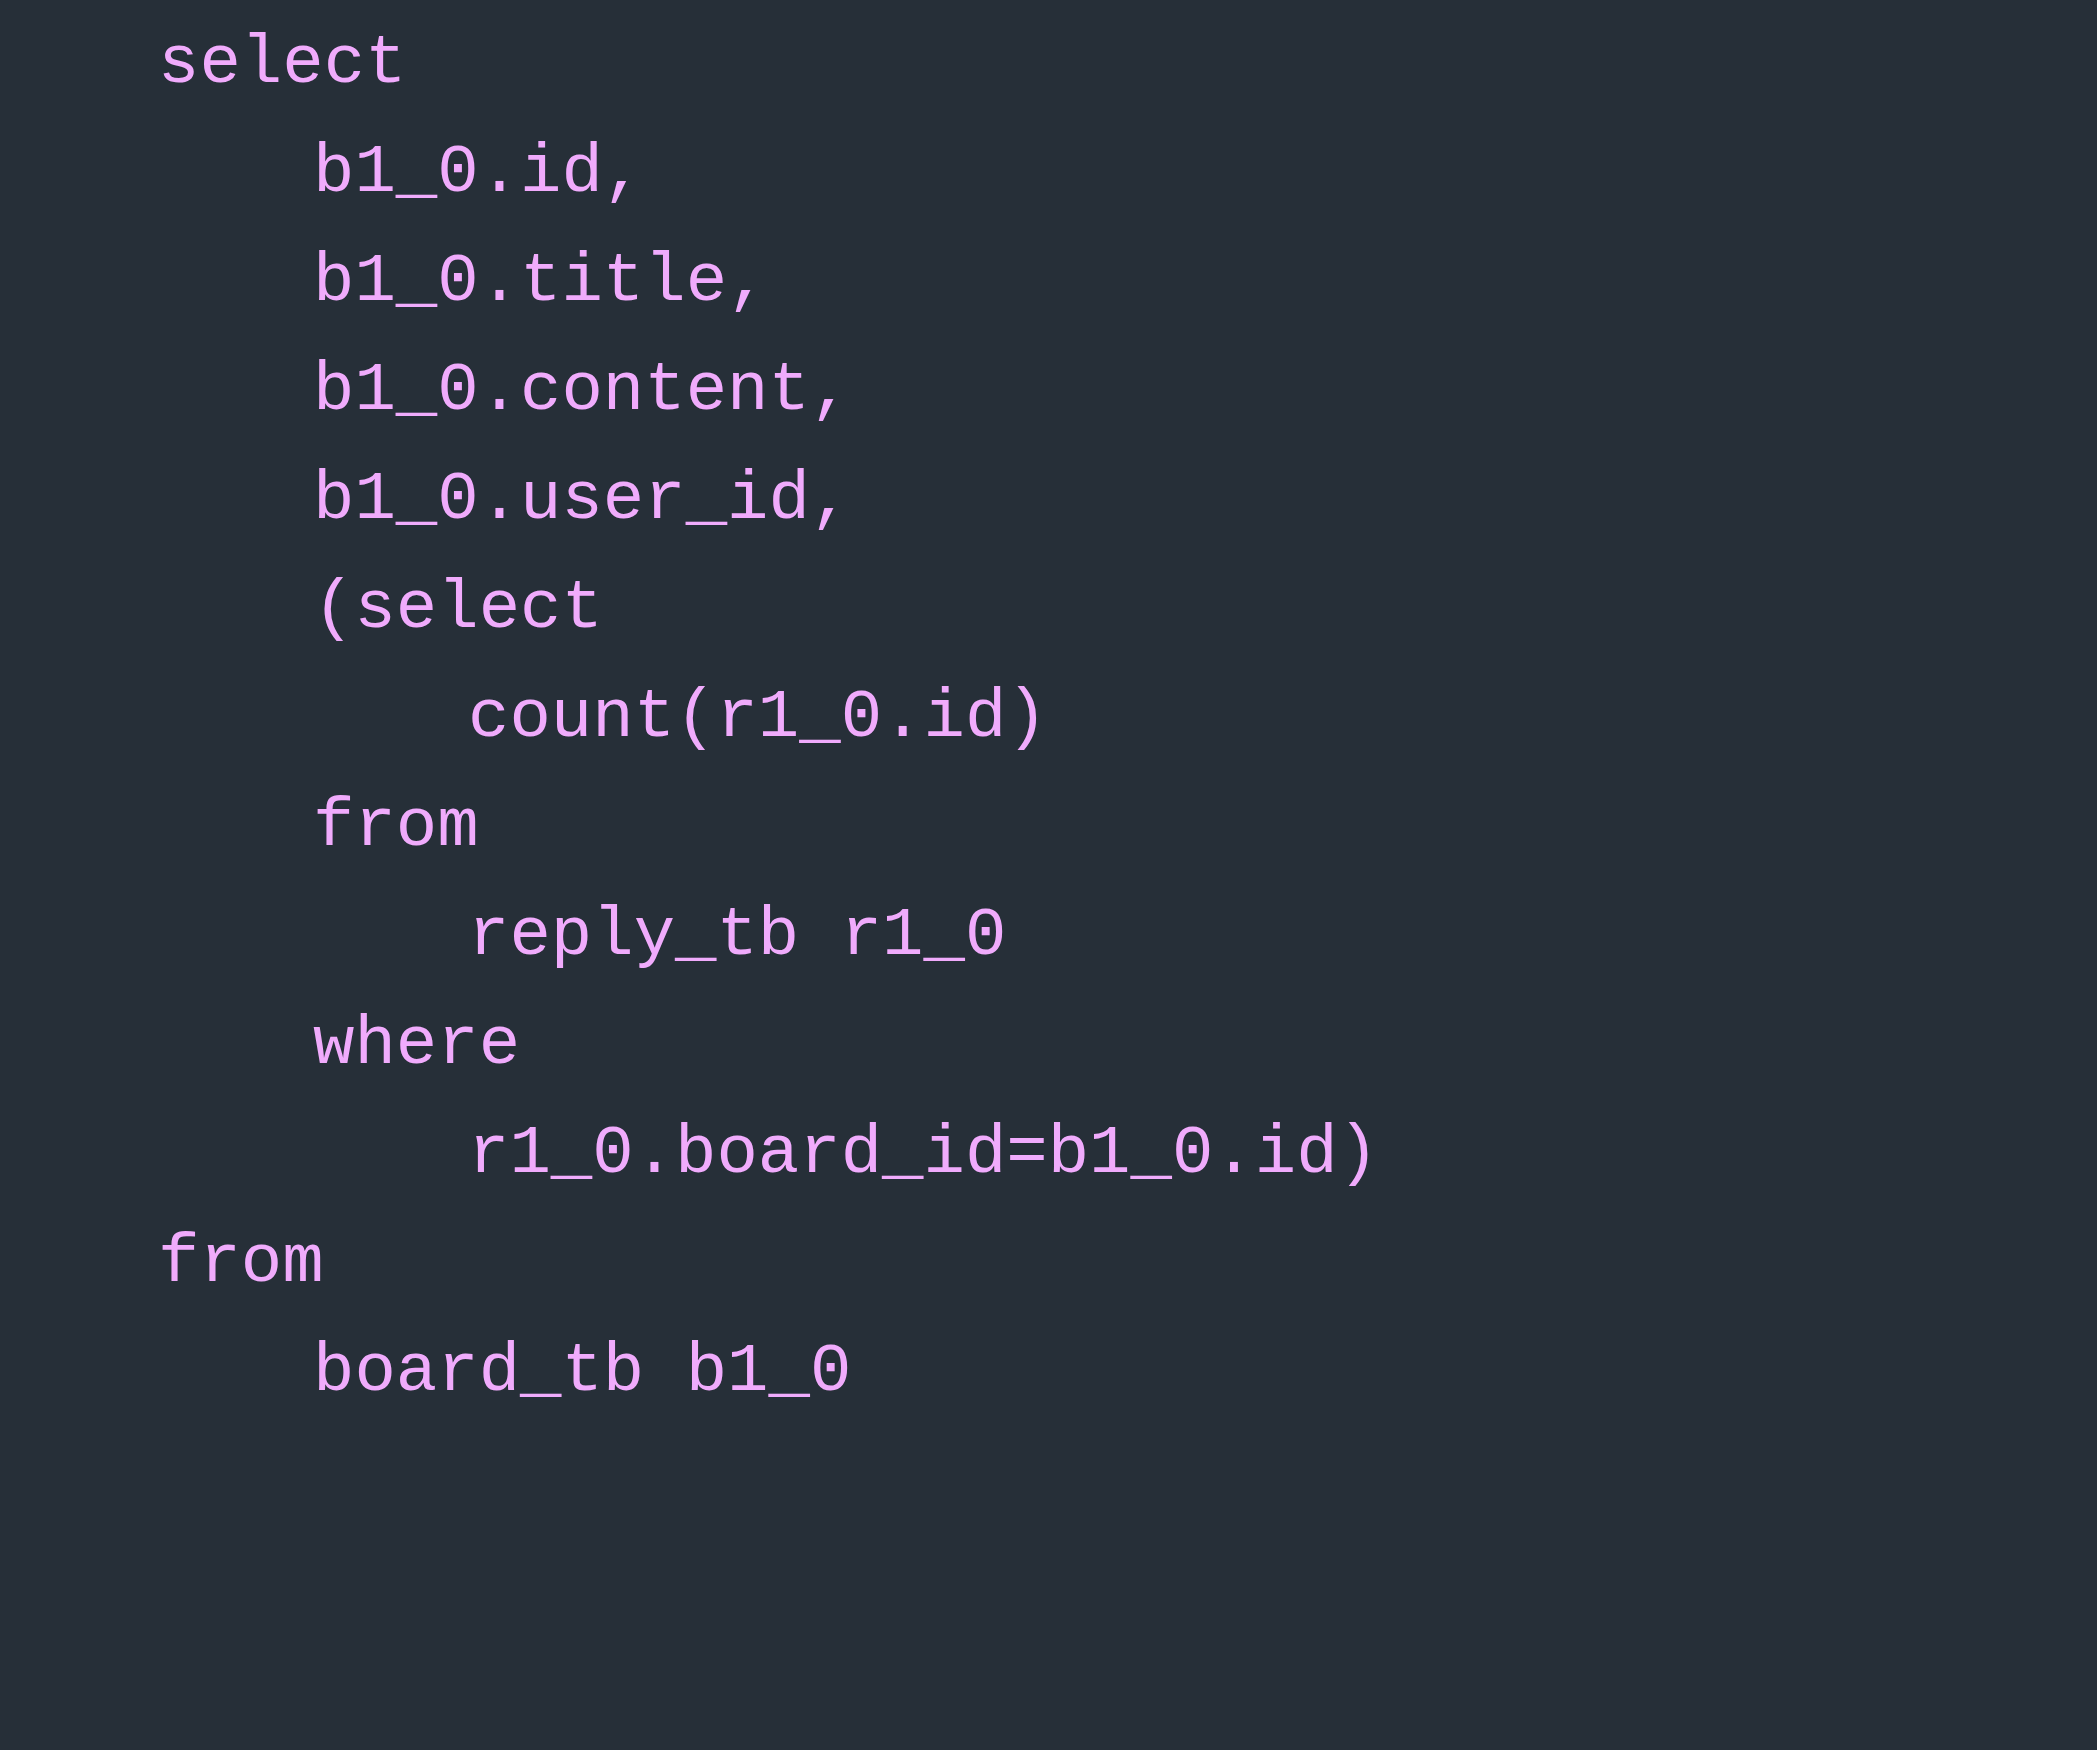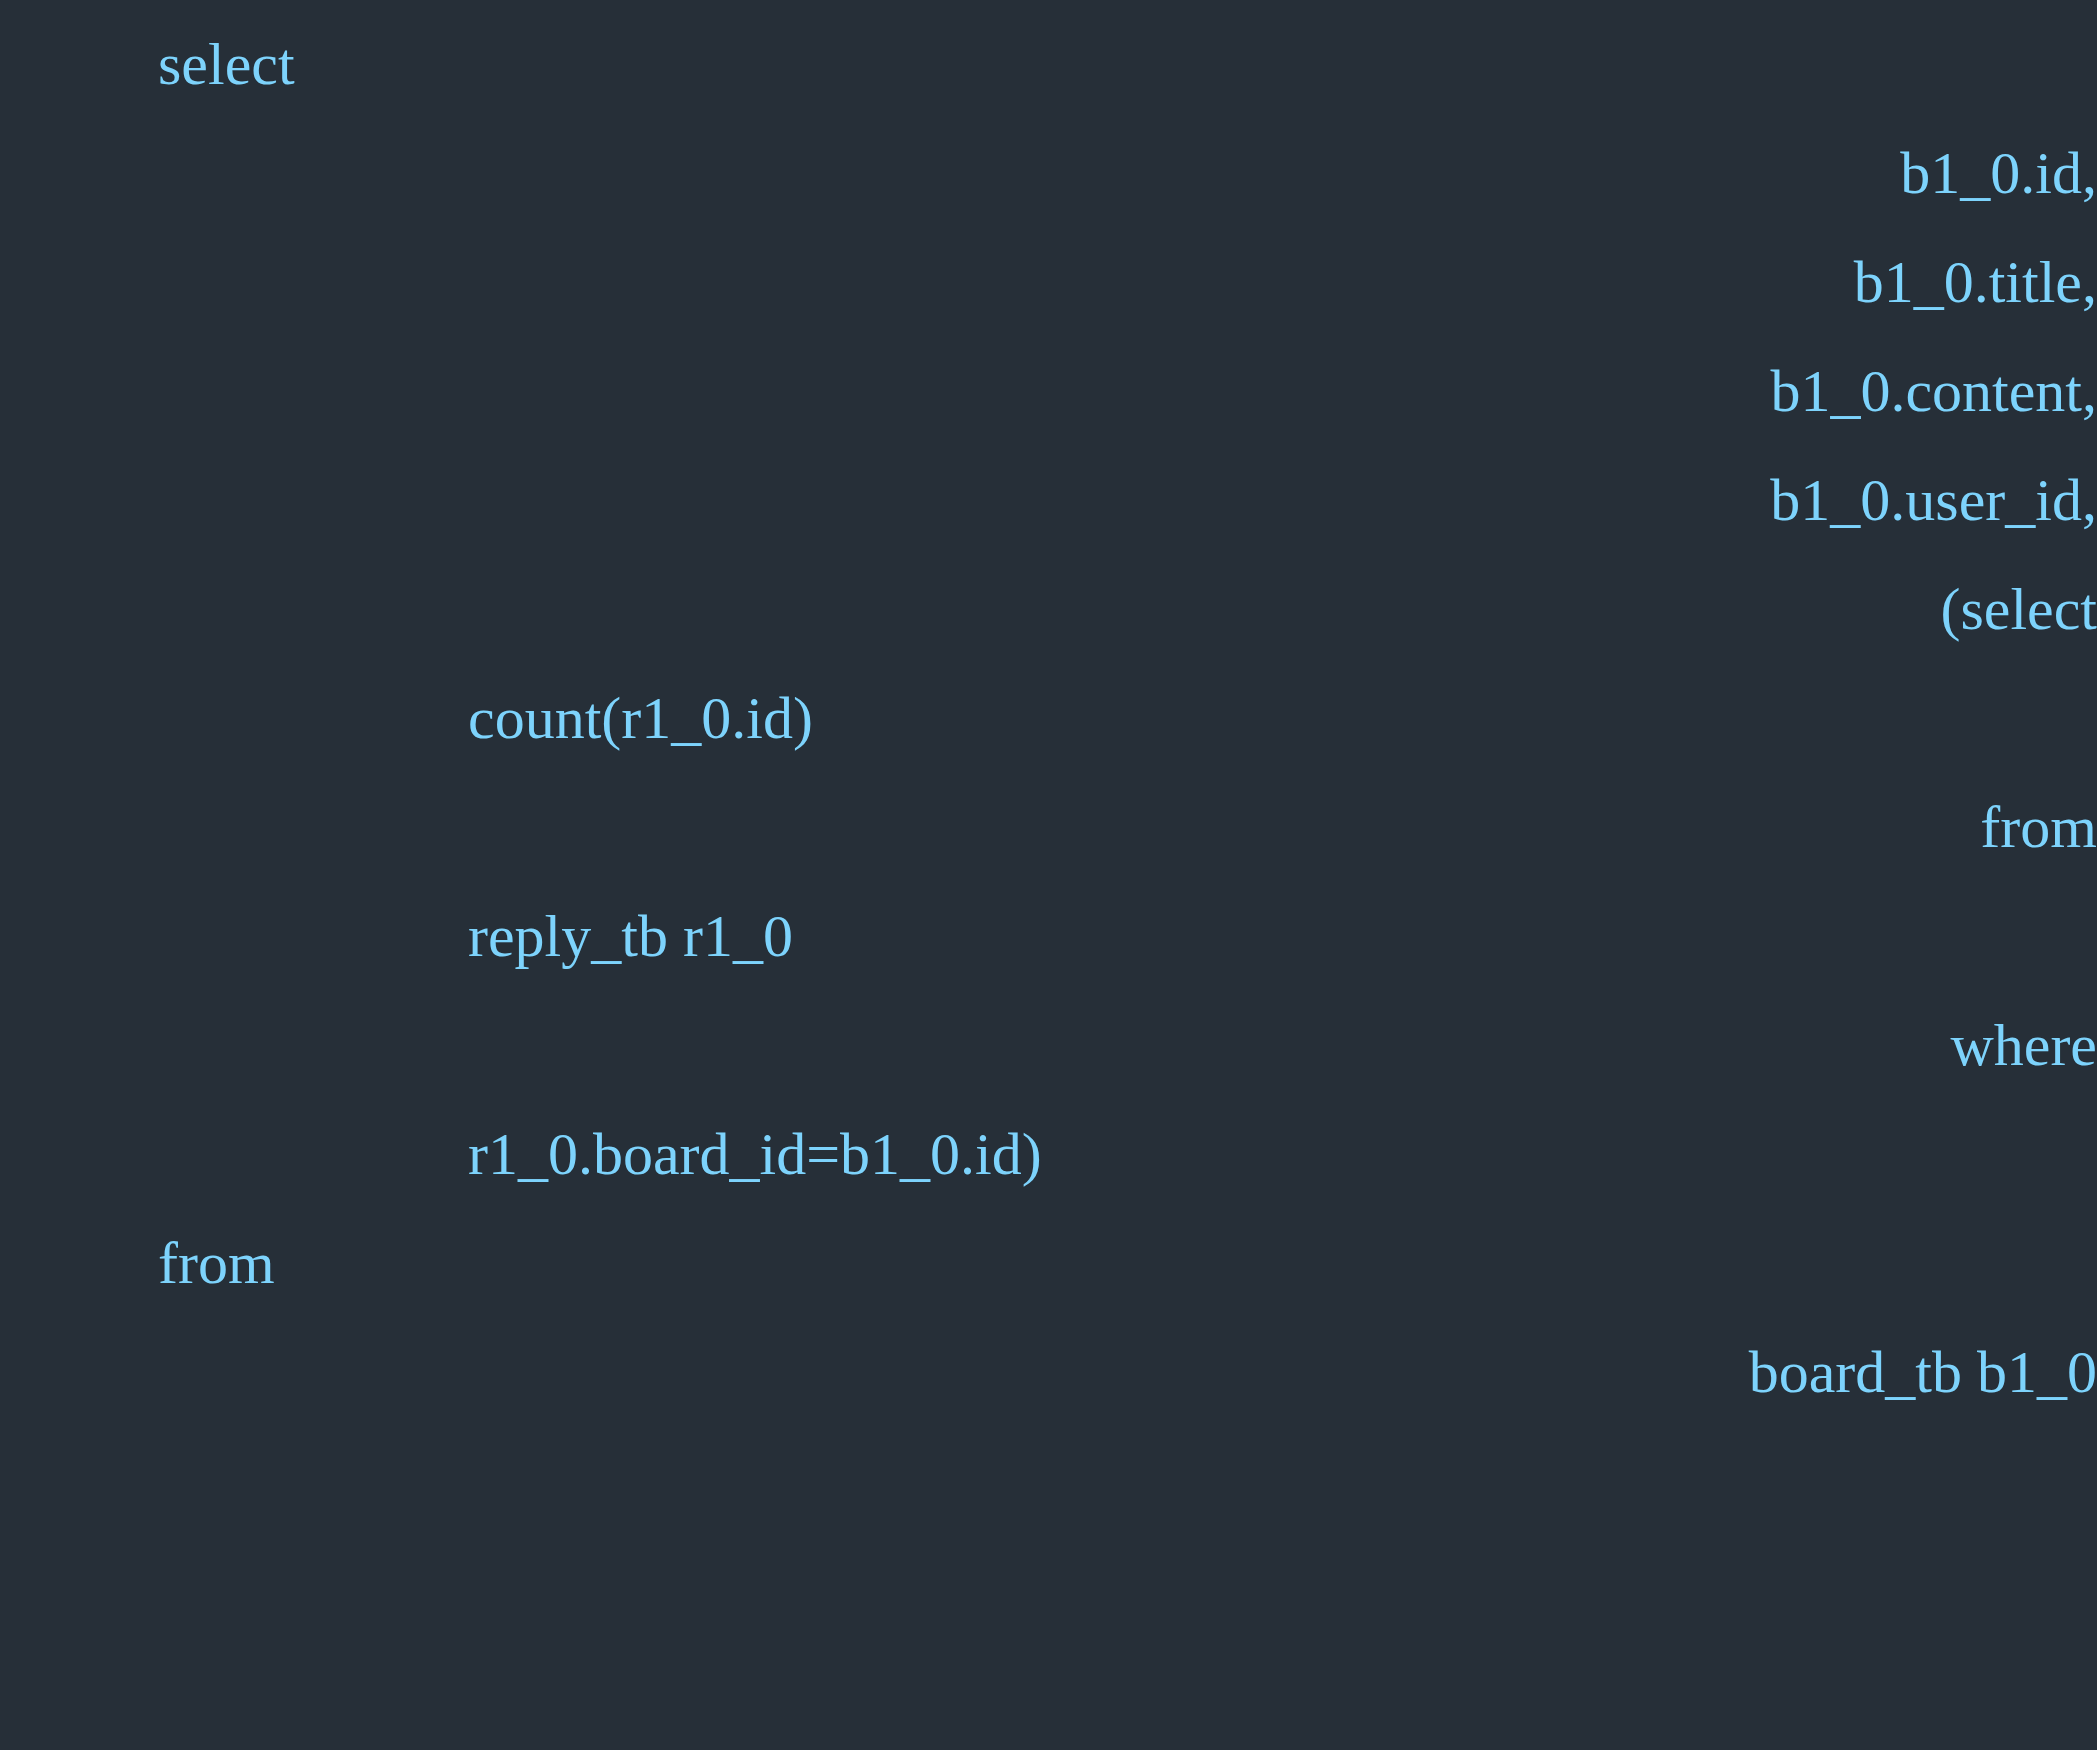--- a/index.html
+++ b/index.html
@@ -30,30 +30,30 @@
     margin: 0;
     padding: 0;
     display: block;
   }
 
   .code-line {
     display: block;
     height: 109px;
     line-height: 109px;
     white-space: pre;
-    font-family: Liberation Serif, serif;
-    font-size: 60px;
+    font-family: Liberation Mono, monospace;
+    font-size: 69px;
     letter-spacing: 0px;
-    color: #7dd3fc;
+    color: #f0abfc;
     -webkit-font-smoothing: antialiased;
   }
 
   
   .indent-0 { padding-left: 158px; }
-  .indent-1 { padding-left: 313px; text-align: right; }
+  .indent-1 { padding-left: 313px; }
   .indent-2 { padding-left: 468px; }
 </style>
 </head>
 <body>
 
 <div id="console-output">
 
   <pre class="code-block"><code class="code-line indent-0">select</code><code class="code-line indent-1">b1_0.id,</code><code class="code-line indent-1">b1_0.title,</code><code class="code-line indent-1">b1_0.content,</code><code class="code-line indent-1">b1_0.user_id,</code><code class="code-line indent-1">(select</code><code class="code-line indent-2">count(r1_0.id)</code><code class="code-line indent-1">from</code><code class="code-line indent-2">reply_tb r1_0</code><code class="code-line indent-1">where</code><code class="code-line indent-2">r1_0.board_id=b1_0.id)</code><code class="code-line indent-0">from</code><code class="code-line indent-1">board_tb b1_0</code></pre>
 
 </div>

